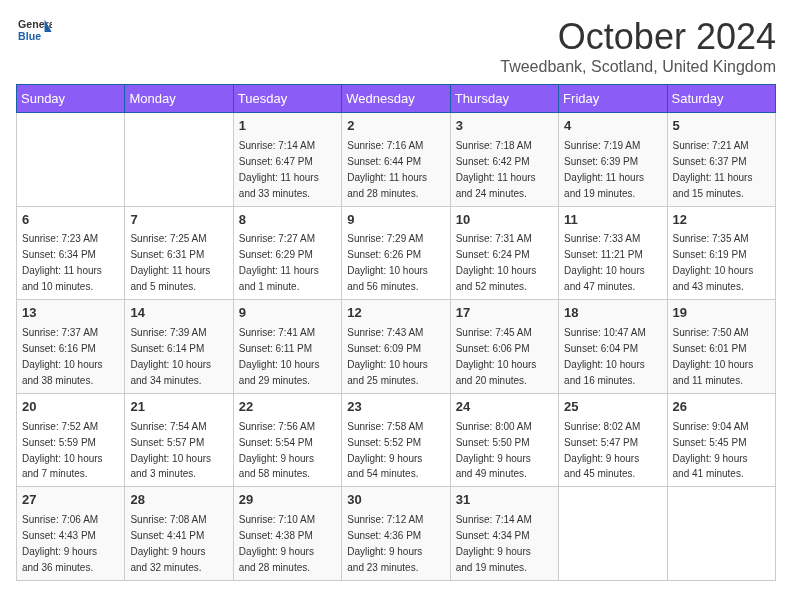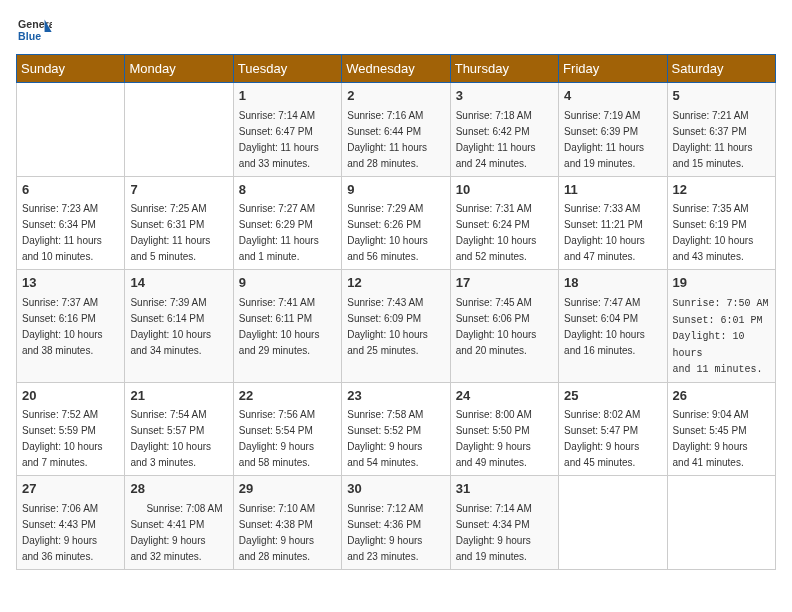--- a/index.html
+++ b/index.html
@@ -34,21 +34,21 @@
     .subtitle {
       font-size: 16px;
       color: #555;
     }
     table {
       width: 100%;
       border-collapse: collapse;
       font-size: 11px;
     }
     thead tr th {
-      background-color: #a16207;
+      background-color: #8b5cf6;
       color: #fff;
       padding: 6px 4px;
       text-align: left;
       font-size: 13px;
       font-weight: normal;
       border: 1px solid #1a5fa8;
     }
     tbody tr td {
       vertical-align: top;
       border: 1px solid #ccc;
@@ -86,20 +86,22 @@
 
 <div class="header">
   <div class="logo">
     <svg class="logo-icon" viewBox="0 0 40 34">
       <text x="2" y="14" font-size="12" font-weight="bold" fill="#333" font-family="Arial">General</text>
       <text x="2" y="27" font-size="12" font-weight="bold" fill="#1a5fa8" font-family="Arial">Blue</text>
       <polygon points="32,4 40,18 32,18" fill="#1a5fa8"></polygon>
     </svg>
   </div>
   <div class="title-block">
+    <div class="month-title">October 2024</div>
+    <div class="subtitle">Tweedbank, Scotland, United Kingdom</div>
   </div>
 </div>
 
 <table>
   <thead>
     <tr id="days-header">
         <th>Sunday</th>
         <th>Monday</th>
         <th>Tuesday</th>
         <th>Wednesday</th>
@@ -177,25 +179,25 @@
 Daylight: 10 hours
 and 29 minutes.</span></td>
         <td><span class="day-num">12</span><span class="day-info" style="white-space: pre-line;">Sunrise: 7:43 AM
 Sunset: 6:09 PM
 Daylight: 10 hours
 and 25 minutes.</span></td>
         <td><span class="day-num">17</span><span class="day-info" style="white-space: pre-line;">Sunrise: 7:45 AM
 Sunset: 6:06 PM
 Daylight: 10 hours
 and 20 minutes.</span></td>
-        <td><span class="day-num">18</span><span class="day-info" style="white-space: pre-line;">Sunrise: 7:47 AM
+        <td><span class="day-num">18</span><span class="day-info" style="white-space: pre-line;">Sunrise: 10:47 AM
 Sunset: 6:04 PM
 Daylight: 10 hours
 and 16 minutes.</span></td>
-        <td><span class="day-num">19</span><span class="day-info" style="white-space: pre-line; font-family: Liberation Mono, monospace;">Sunrise: 7:50 AM
+        <td><span class="day-num">19</span><span class="day-info" style="white-space: pre-line;">Sunrise: 7:50 AM
 Sunset: 6:01 PM
 Daylight: 10 hours
 and 11 minutes.</span></td>
       </tr>
       <tr>
         <td><span class="day-num">20</span><span class="day-info" style="white-space: pre-line;">Sunrise: 7:52 AM
 Sunset: 5:59 PM
 Daylight: 10 hours
 and 7 minutes.</span></td>
         <td><span class="day-num">21</span><span class="day-info" style="white-space: pre-line;">Sunrise: 7:54 AM
@@ -221,21 +223,21 @@
         <td><span class="day-num">26</span><span class="day-info" style="white-space: pre-line;">Sunrise: 9:04 AM
 Sunset: 5:45 PM
 Daylight: 9 hours
 and 41 minutes.</span></td>
       </tr>
       <tr>
         <td><span class="day-num">27</span><span class="day-info" style="white-space: pre-line;">Sunrise: 7:06 AM
 Sunset: 4:43 PM
 Daylight: 9 hours
 and 36 minutes.</span></td>
-        <td><span class="day-num">28</span><span class="day-info" style="white-space: pre-line; margin-left: 16px;">Sunrise: 7:08 AM
+        <td><span class="day-num">28</span><span class="day-info" style="white-space: pre-line;">Sunrise: 7:08 AM
 Sunset: 4:41 PM
 Daylight: 9 hours
 and 32 minutes.</span></td>
         <td><span class="day-num">29</span><span class="day-info" style="white-space: pre-line;">Sunrise: 7:10 AM
 Sunset: 4:38 PM
 Daylight: 9 hours
 and 28 minutes.</span></td>
         <td><span class="day-num">30</span><span class="day-info" style="white-space: pre-line; margin-top: 34px;">Sunrise: 7:12 AM
 Sunset: 4:36 PM
 Daylight: 9 hours

